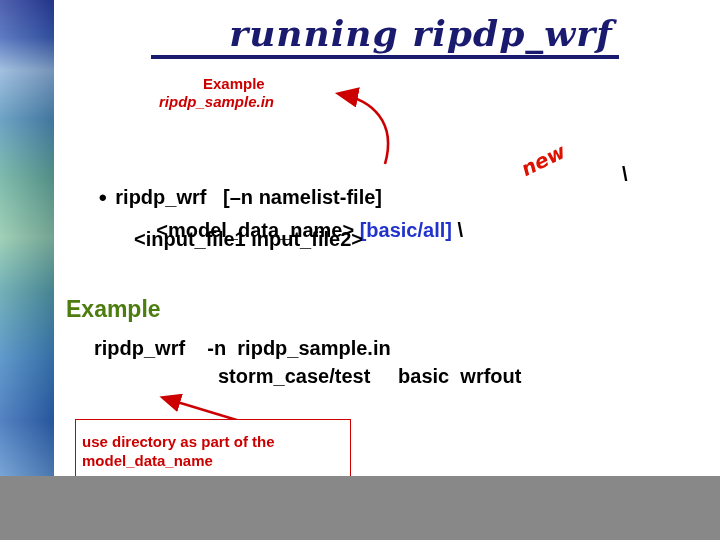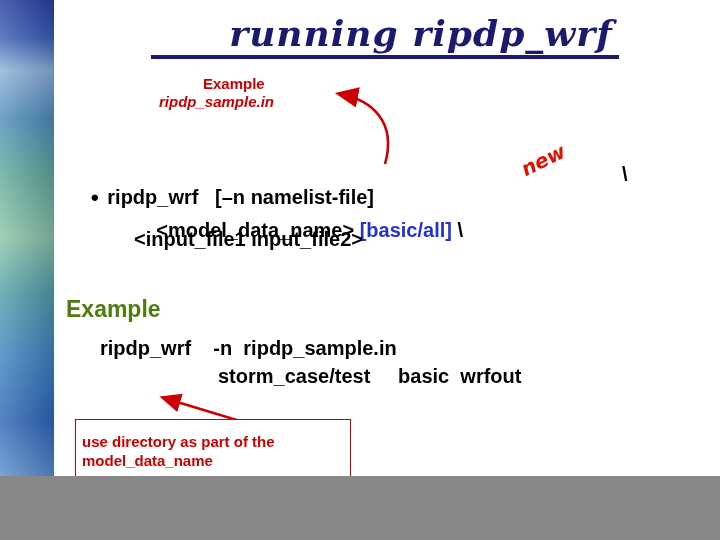--- a/index.html
+++ b/index.html
@@ -20,33 +20,33 @@
   }
   .title-wrap{position:absolute;left:55px;top:12px;width:660px;text-align:center;}
   .title-text{
     display:inline-block;font-family:"DejaVu Serif","Liberation Serif",serif;
     font-style:italic;font-weight:bold;font-size:36px;color:#1a1a6e;
     border-bottom:4px solid #1a1a6e;padding:0 6px 1px 78px;letter-spacing:1px;
   }
   .opt1{position:absolute;left:203px;top:75px;font-size:15px;font-weight:bold;color:#cc0000;}
   .opt2{position:absolute;left:159px;top:93px;font-size:15px;font-weight:bold;font-style:italic;color:#cc0000;}
   .cmdline{position:absolute;font-size:20px;font-weight:bold;color:#000;white-space:pre;}
-  .l1{left:68px;top:163px;}
+  .l1{left:76px;top:163px;}
   .l1 .bullet{font-size:15px;vertical-align:2px;margin-right:8px;}
   .bs1{position:absolute;left:622px;top:163px;font-size:20px;font-weight:bold;color:#000;}
   .new-label{
     position:absolute;left:520px;top:148px;color:#dd1100;
     font-family:"DejaVu Sans",sans-serif;font-style:italic;font-weight:bold;font-size:20px;
     transform:rotate(-26deg);
   }
   .l2{left:134px;top:196px;}
   .l2 .blue{color:#2233cc;margin-top:12px;}
   .l3{left:134px;top:228px;}
   .example-h{position:absolute;left:66px;top:296px;font-size:23px;font-weight:bold;color:#4d7c0f;}
-  .ex1{left:100px;top:337px;}
+  .ex1{left:94px;top:337px;}
   .ex2{left:218px;top:365px;}
   .arrow-svg{position:absolute;pointer-events:none;}
   .callout{
     position:absolute;left:75px;top:419px;width:262px;
     border:1.5px solid #cc0000;padding:12px 6px;
     color:#cc0000;font-size:15px;font-weight:bold;line-height:19px;
     background:#fff;
   }
   .footer{
     position:absolute;left:54px;top:496px;width:666px;height:30px;

